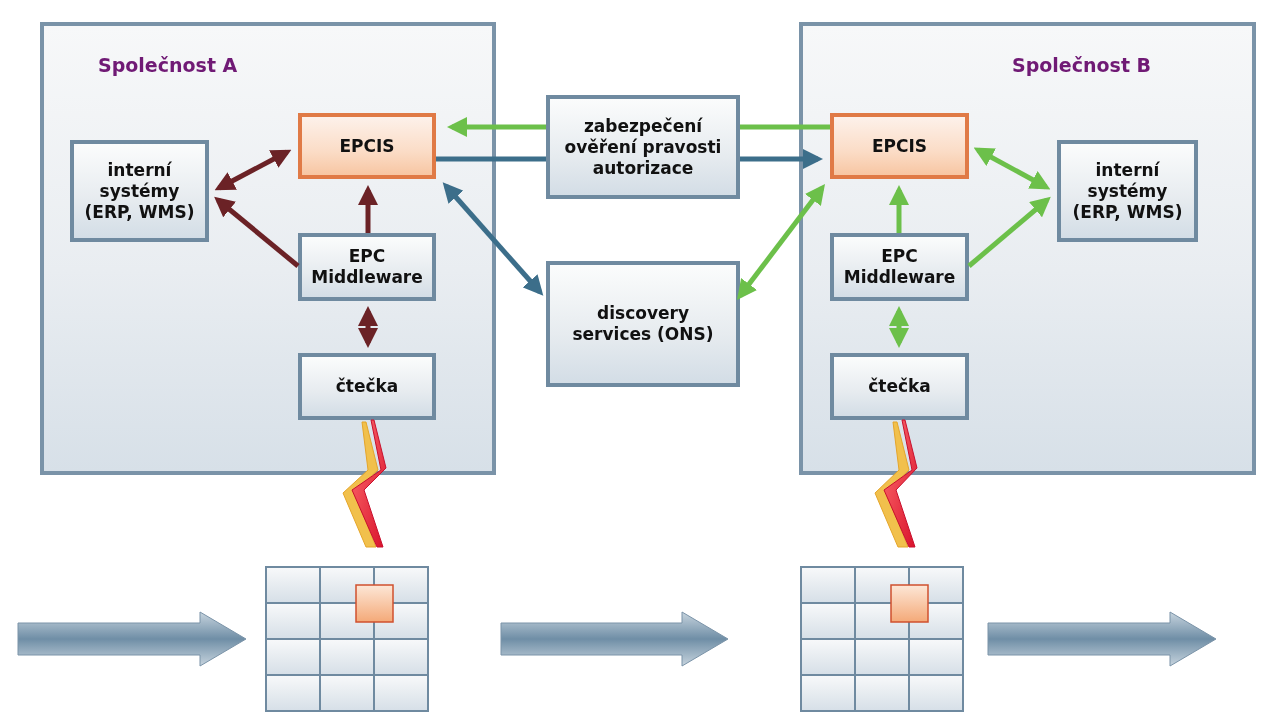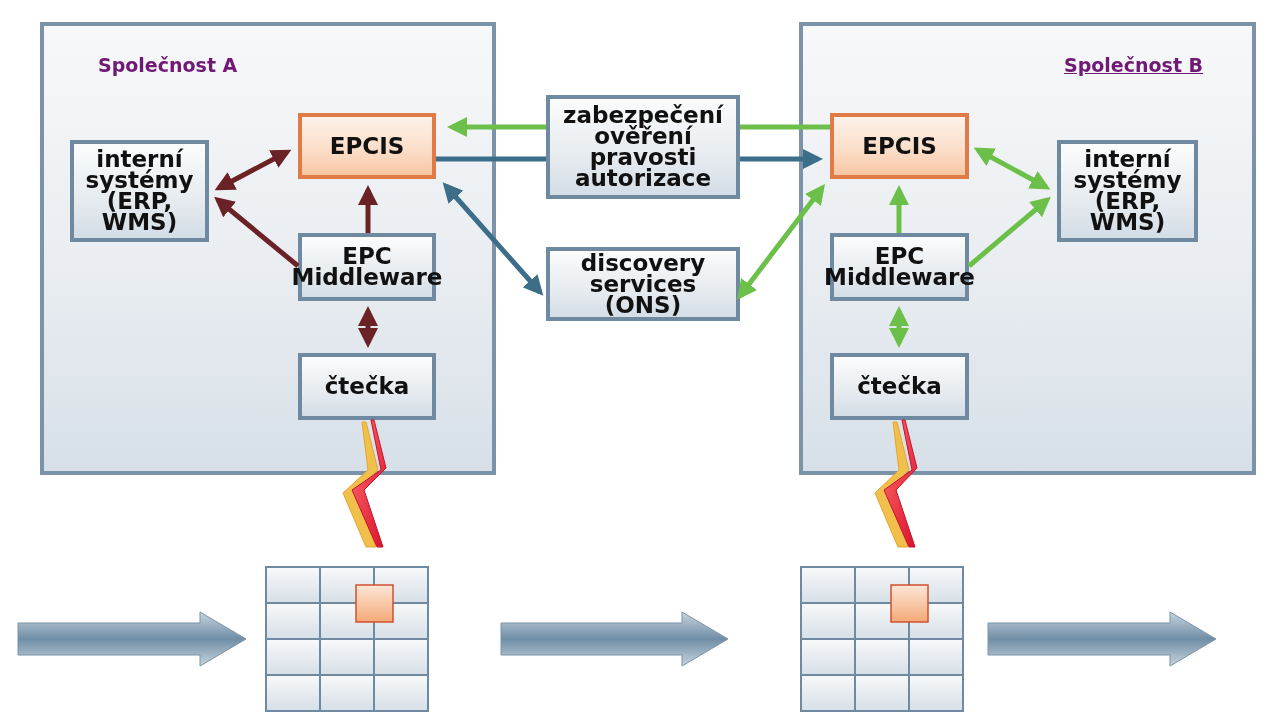--- a/index.html
+++ b/index.html
@@ -4,54 +4,54 @@
 <style>
   html, body { margin:0; padding:0; background:#ffffff; }
   body { width:1280px; height:726px; position:relative; overflow:hidden;
          font-family:"DejaVu Sans", sans-serif; }
   .company { position:absolute; border:4px solid #7a93a8; box-sizing:border-box;
              background:linear-gradient(180deg,#f7f8f9 0%,#e9edf1 55%,#d7e0e8 100%); }
   .company-title { position:absolute; font-size:19px; font-weight:bold; color:#701a75; }
   .box { position:absolute; box-sizing:border-box; border:4px solid #6f8aa0;
          background:linear-gradient(180deg,#fbfcfc 0%,#e6ebef 60%,#d3dde6 100%);
          display:flex; align-items:center; justify-content:center; text-align:center;
-         font-weight:bold; color:#111; font-size:23px; line-height:21px; white-space:pre-line; }
+         font-weight:bold; color:#111; font-size:17px; line-height:21px; white-space:pre-line; }
   .box.epcis { border-color:#e07a46;
          background:linear-gradient(180deg,#fdf1ea 0%,#fbdcc6 60%,#f7c6a3 100%); }
   svg.overlay { position:absolute; left:0; top:0; pointer-events:none; }
 </style>
 </head>
 <body>
 
 <div class="company" style="left:40px;top:22px;width:456px;height:453px;"></div>
 <div class="company-title" style="left:98px;top:54px;">Společnost A</div>
 
 <div class="company" style="left:799px;top:22px;width:457px;height:453px;"></div>
-<div class="company-title" style="left:1064px;top:54px;text-decoration:underline;">Společnost B</div>
+<div class="company-title" style="left:1012px;top:54px;">Společnost B</div>
 
 <div class="box epcis" style="left:298px;top:113px;width:138px;height:66px;">EPCIS</div>
 <div class="box" style="left:70px;top:140px;width:139px;height:102px;">interní
 systémy
 (ERP, WMS)</div>
 <div class="box" style="left:298px;top:233px;width:138px;height:68px;">EPC
 Middleware</div>
 <div class="box" style="left:298px;top:353px;width:138px;height:67px;">čtečka</div>
 
 <div class="box epcis" style="left:830px;top:113px;width:139px;height:66px;">EPCIS</div>
 <div class="box" style="left:1057px;top:140px;width:141px;height:102px;">interní
 systémy
 (ERP, WMS)</div>
 <div class="box" style="left:830px;top:233px;width:139px;height:68px;">EPC
 Middleware</div>
 <div class="box" style="left:830px;top:353px;width:139px;height:67px;">čtečka</div>
 
 <div class="box" style="left:546px;top:95px;width:194px;height:104px;">zabezpečení
 ověření pravosti
 autorizace</div>
-<div class="box" style="left:546px;top:247px;width:194px;height:74px;text-align:center;">discovery
+<div class="box" style="left:546px;top:261px;width:194px;height:126px;text-align:center;">discovery
 services (ONS)</div>
 
 <svg class="overlay" width="1280" height="726" viewBox="0 0 1280 726">
   <defs>
     <marker id="mA" markerWidth="4" markerHeight="4" refX="3" refY="2" orient="auto-start-reverse" markerUnits="strokeWidth">
       <path d="M0,0 L4,2 L0,4 z" fill="#6b2226"></path>
     </marker>
     <marker id="mB" markerWidth="4" markerHeight="4" refX="3" refY="2" orient="auto-start-reverse" markerUnits="strokeWidth">
       <path d="M0,0 L4,2 L0,4 z" fill="#6cc04a"></path>
     </marker>

